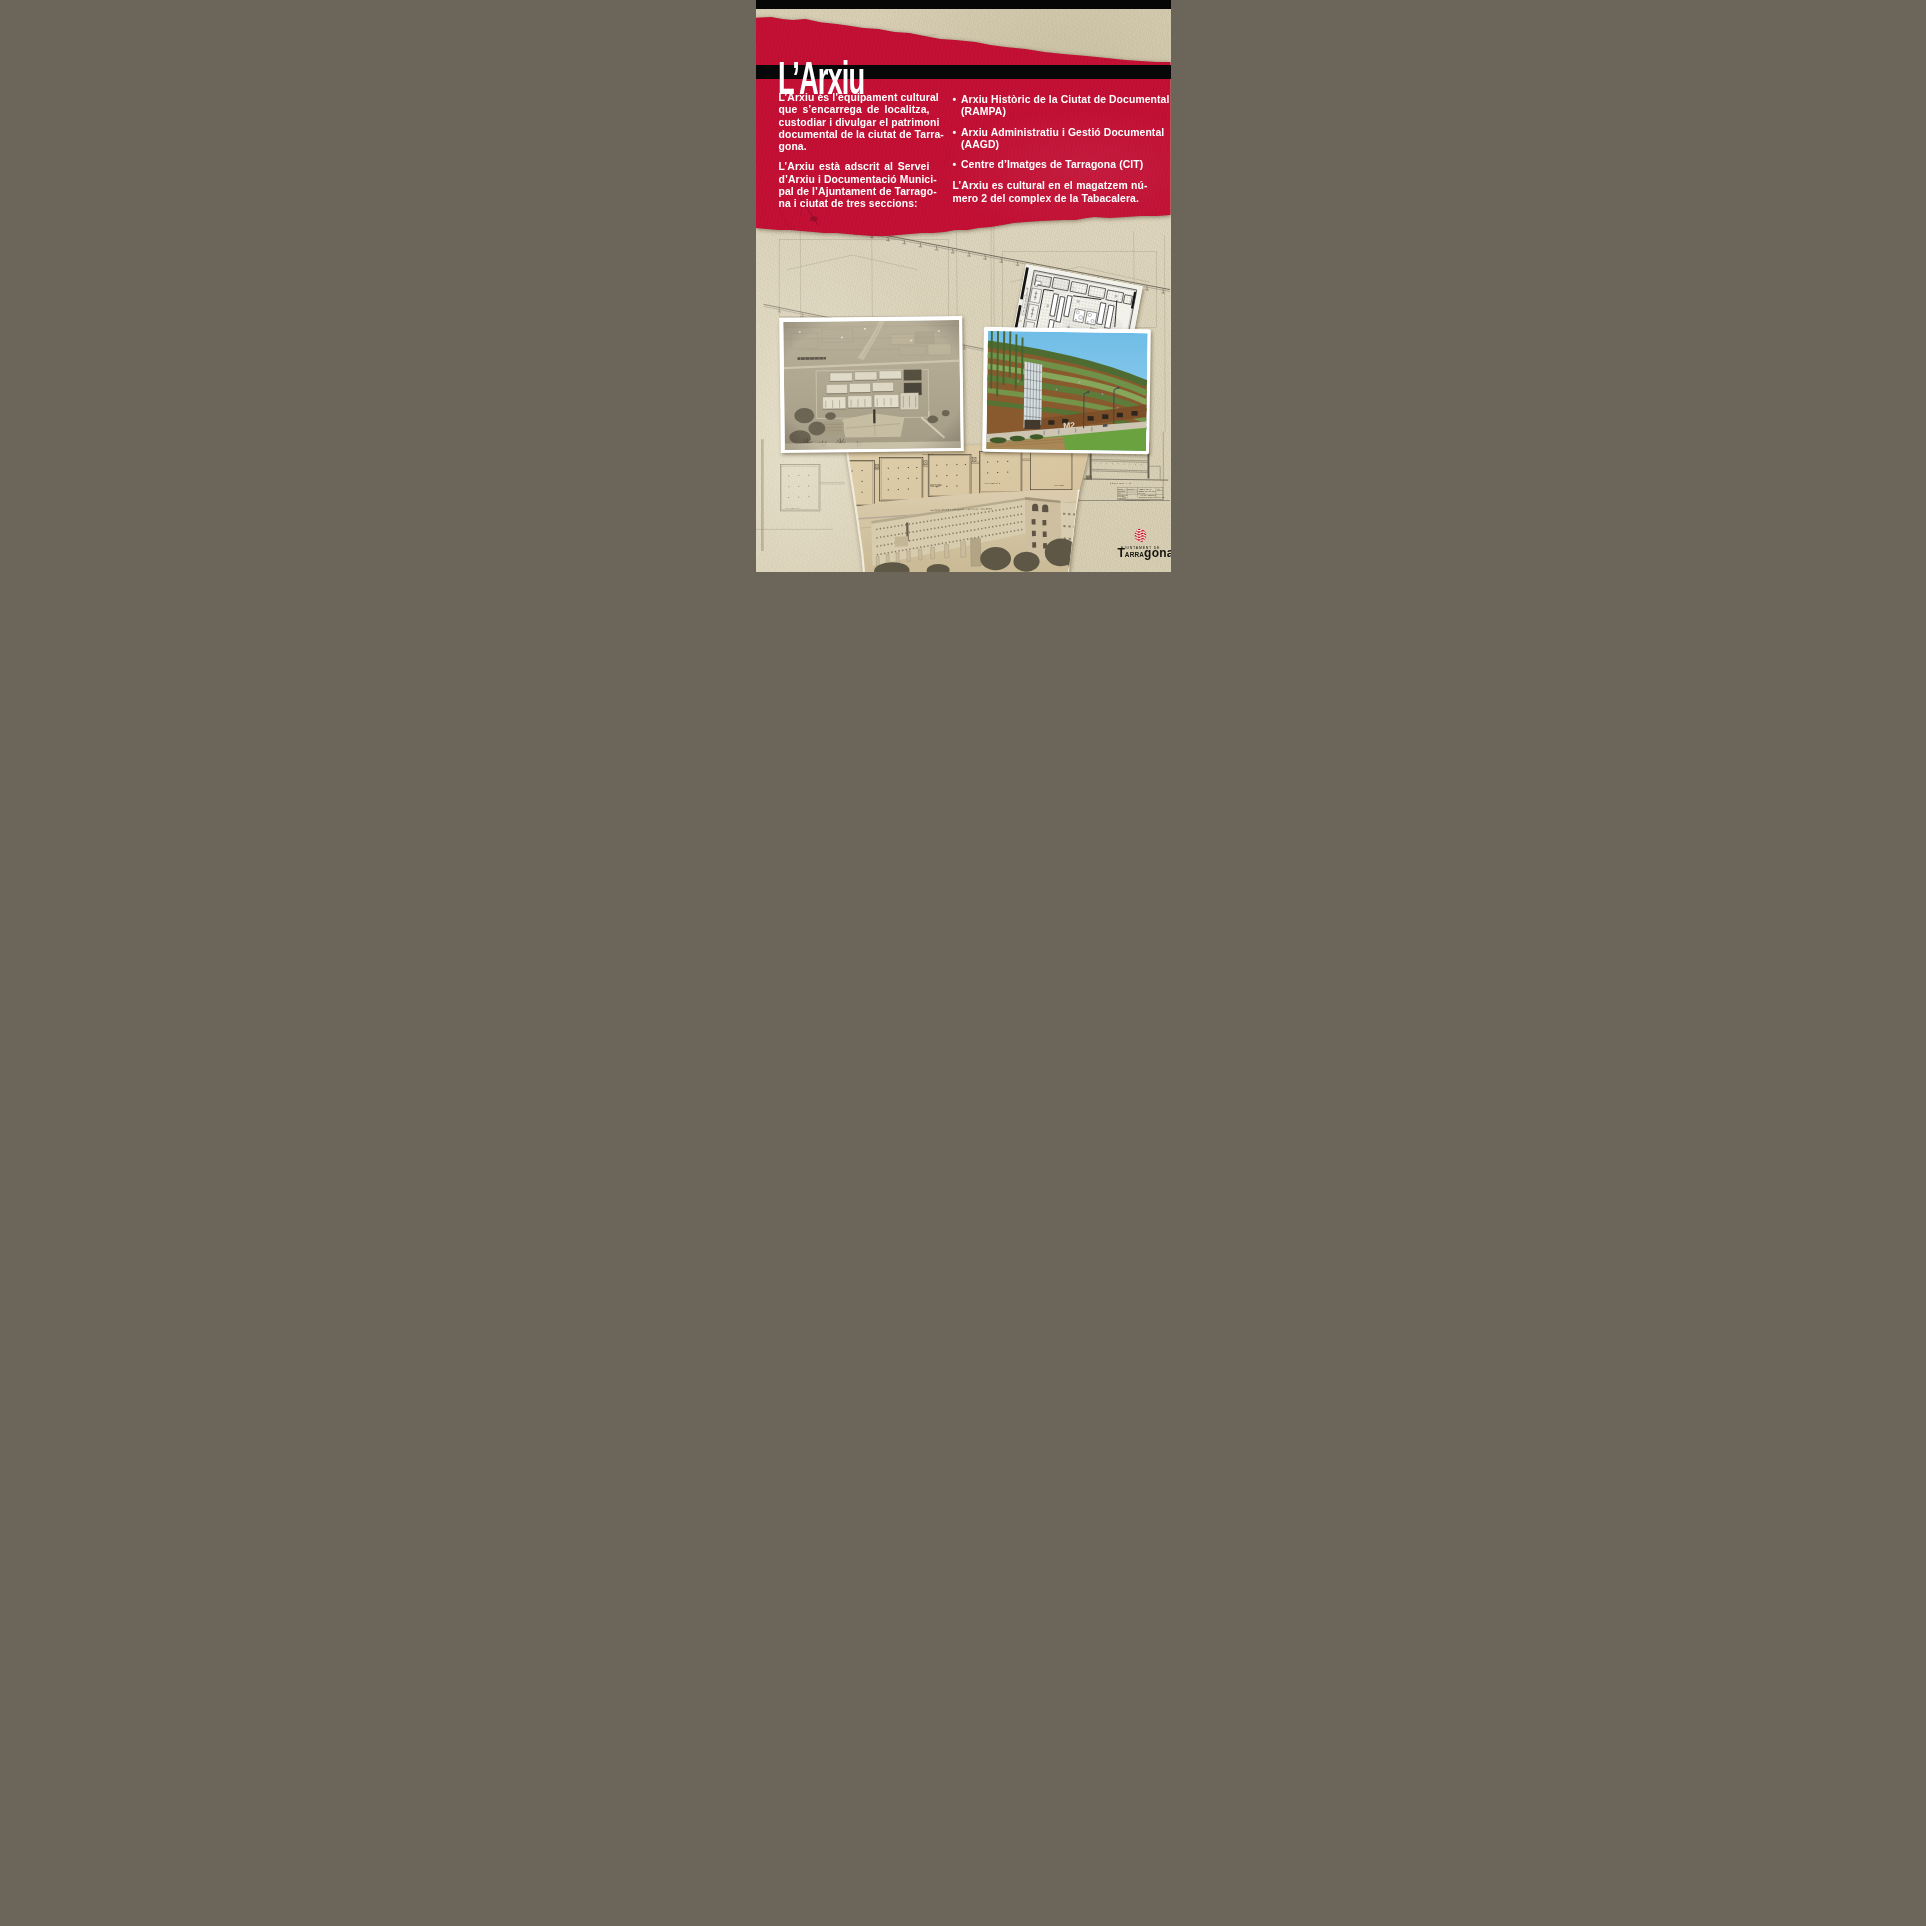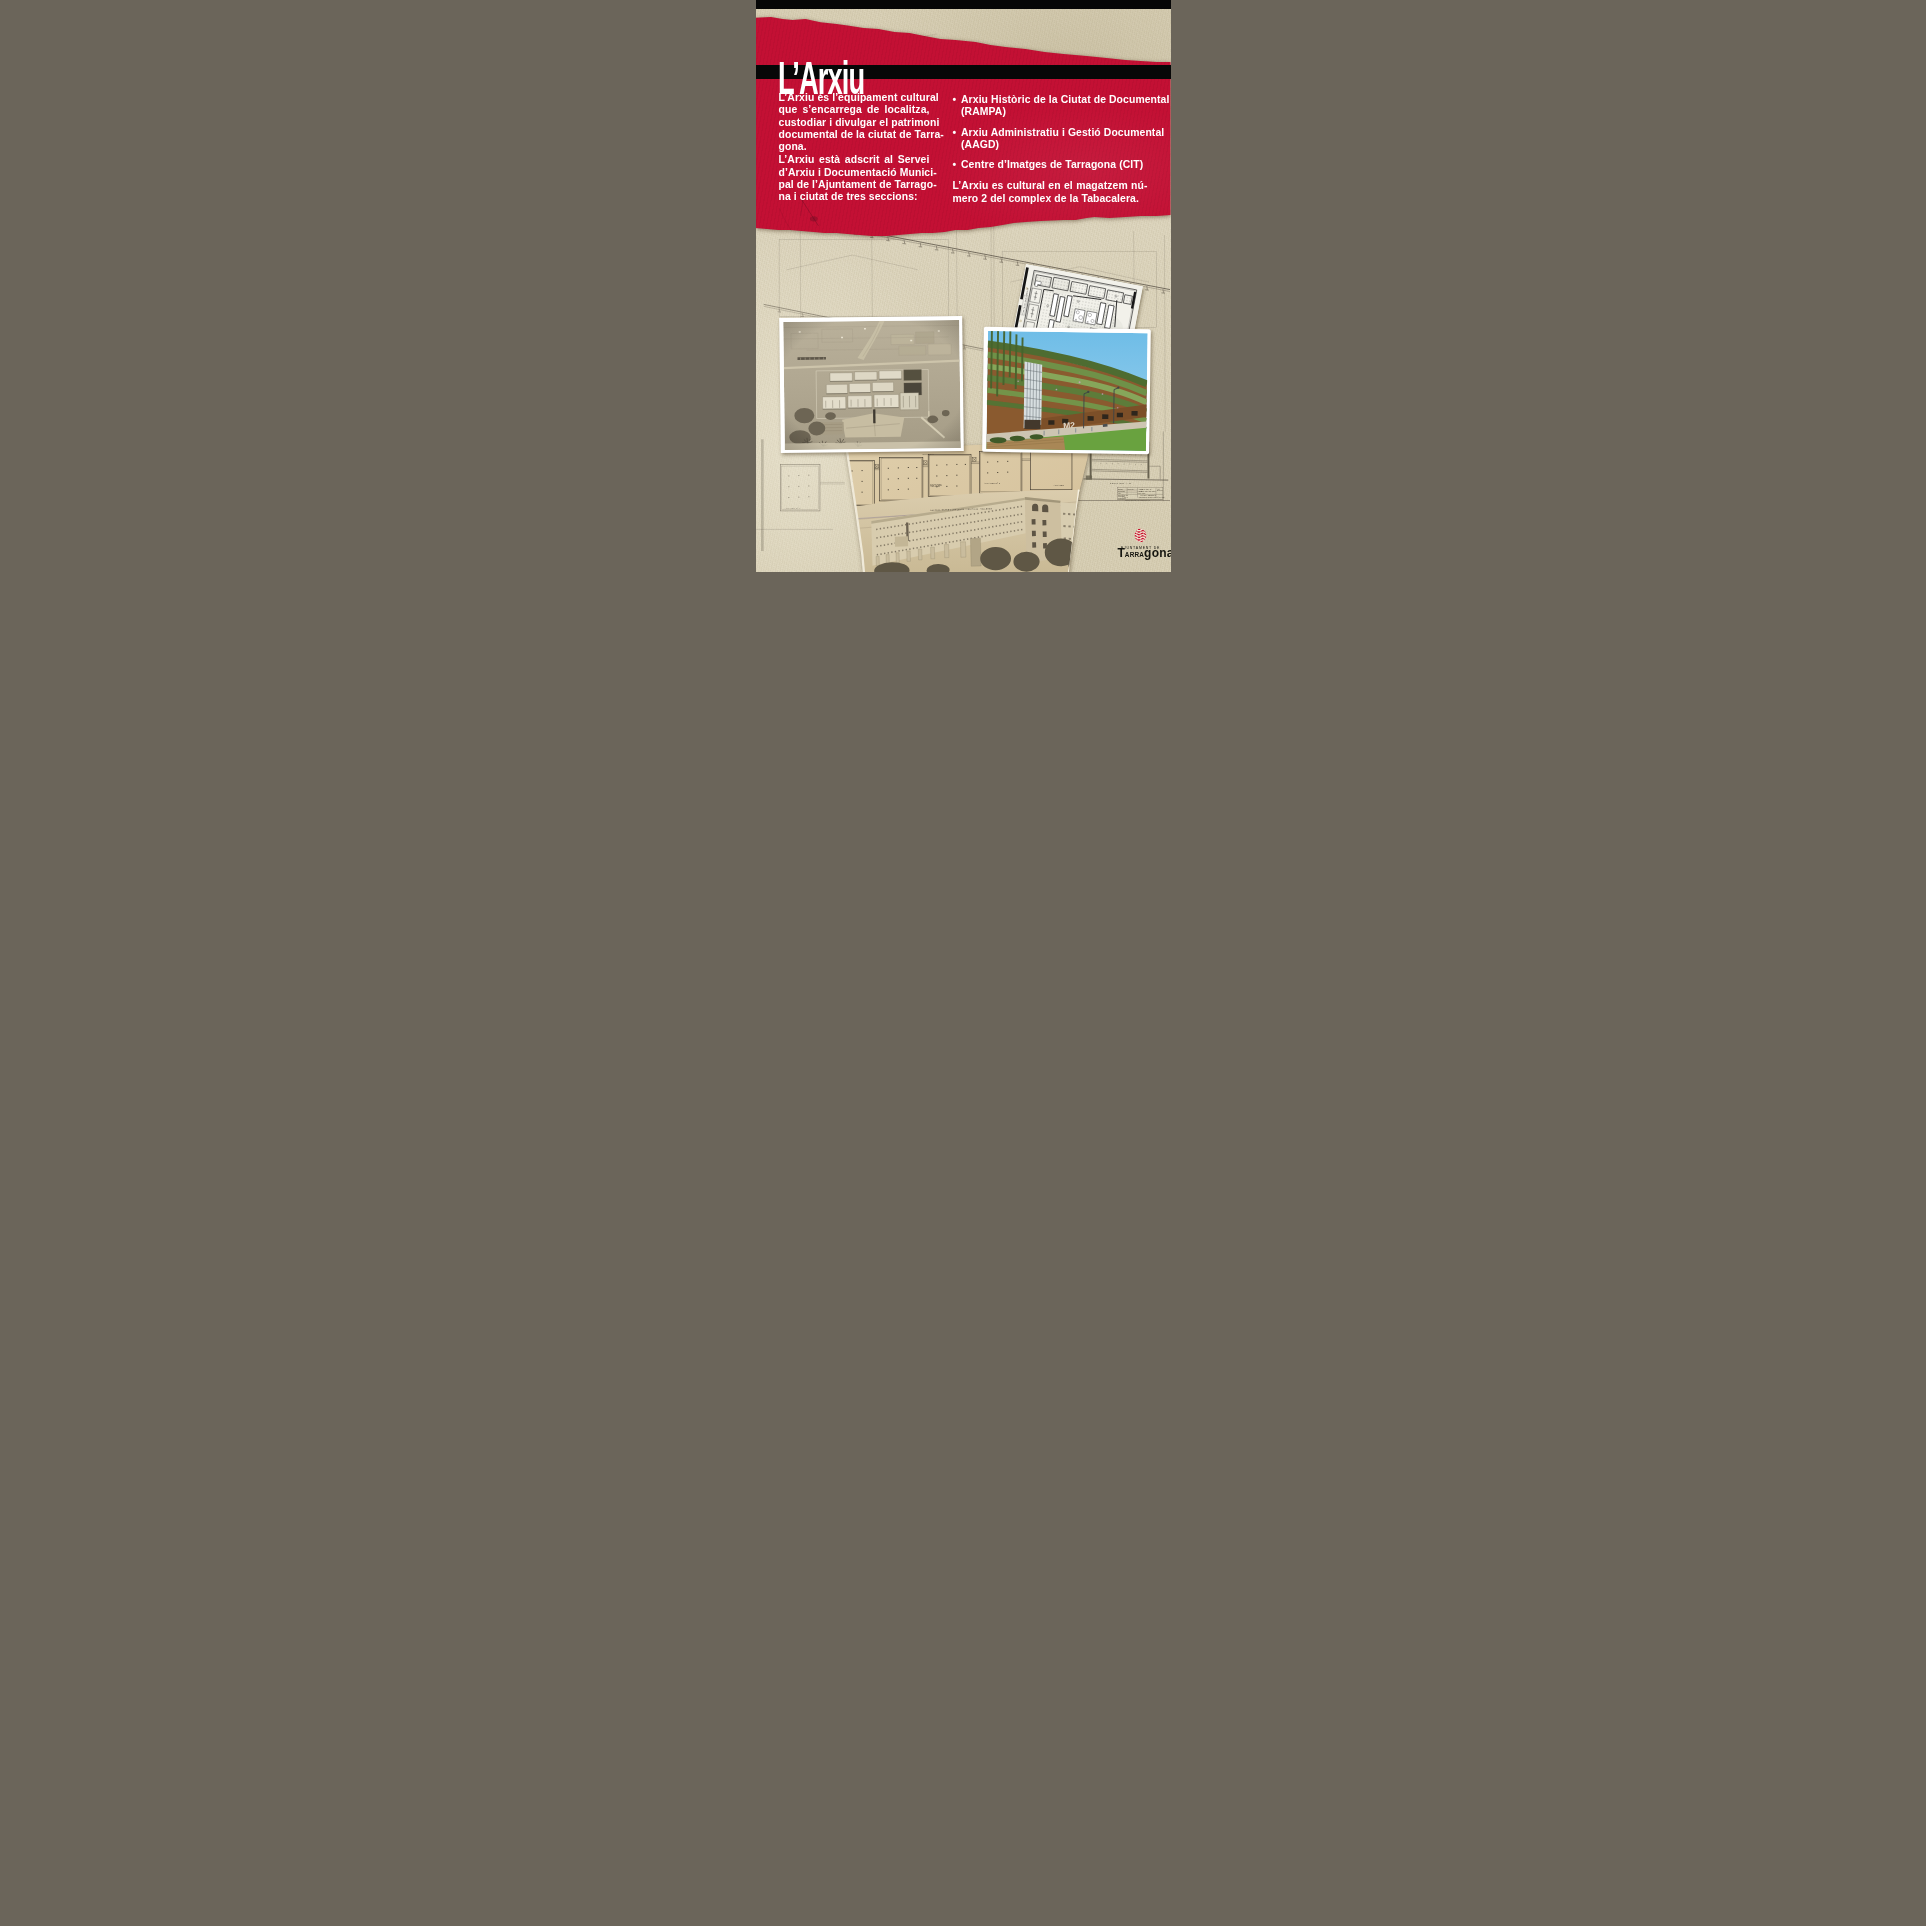--- a/index.html
+++ b/index.html
@@ -30,21 +30,21 @@
   .black-band{position:absolute;left:0;top:65px;width:415px;height:14px;background:#070707;z-index:32;}
   
   .title{position:absolute;left:22px;top:22.3px;z-index:33;color:#fff;font-size:47px;font-weight:700;
     line-height:1;letter-spacing:-1.5px;transform:scaleX(.58);transform-origin:left top;white-space:nowrap;}
   
   .bodytext{position:absolute;z-index:33;color:#fff;font-weight:700;font-size:10.4px;line-height:12.3px;letter-spacing:0.1px;}
   .col-left{left:23px;top:92px;width:151px;}
   .col-right{left:197px;top:94px;width:195px;}
   .line{text-align:justify;text-align-last:justify;height:12.3px;overflow:visible;white-space:nowrap;}
   .line.last{text-align-last:left;}
-  .gap1{margin-top:1px;}
+  .gap1{margin-top:8px;}
   .bullet-item{position:relative;padding-left:8.5px;}
   .bullet-item .dot{position:absolute;left:0;top:0;}
   .mt-b2{margin-top:8px;}.mt-b3{margin-top:7.7px;}.mt-close{margin-top:9.2px;}
   .bl{height:12.3px;white-space:nowrap;}
   
   .plan-doc{position:absolute;left:270px;top:264px;width:119px;height:77px;z-index:20;
     transform:rotate(10.8deg);transform-origin:top left;background:#f2f1ea;
     box-shadow:1.2px 1.9px 3.9px rgba(60,45,20,.5);}
   .aerial{position:absolute;left:24px;top:317px;width:183px;height:135px;z-index:22;background:#fff;
     padding:3.5px;transform:rotate(-.7deg);box-shadow:1.2px 1.9px 3.9px rgba(60,45,20,.45);}

